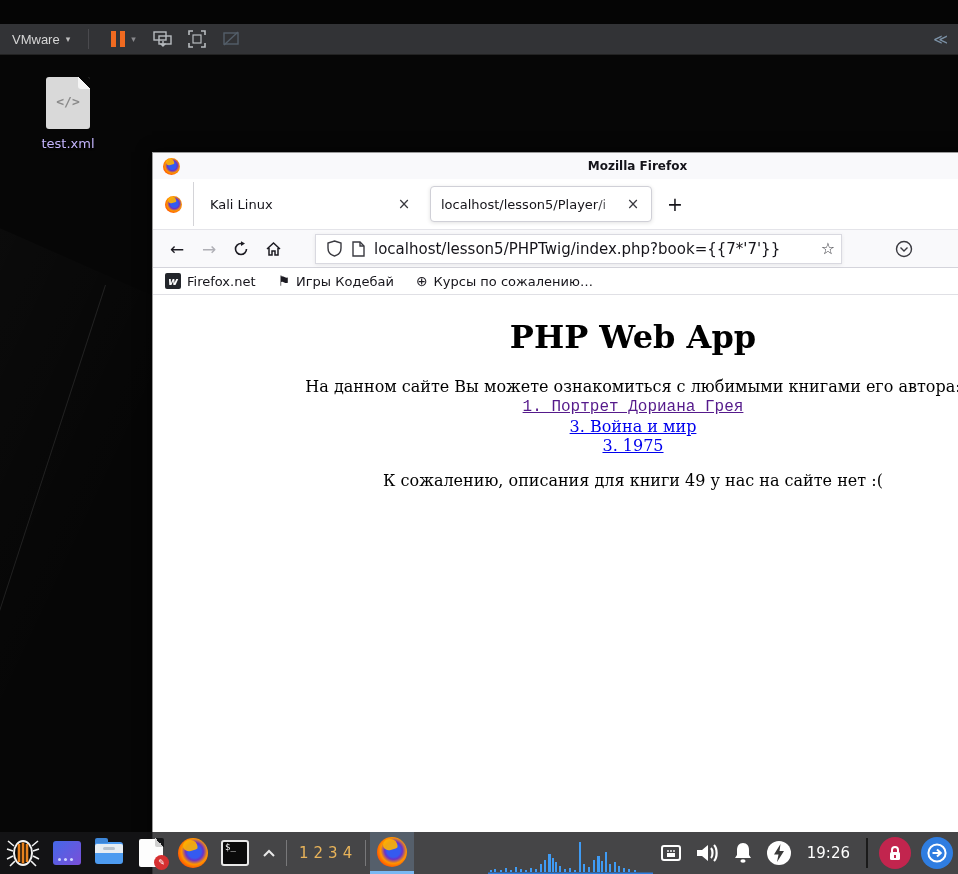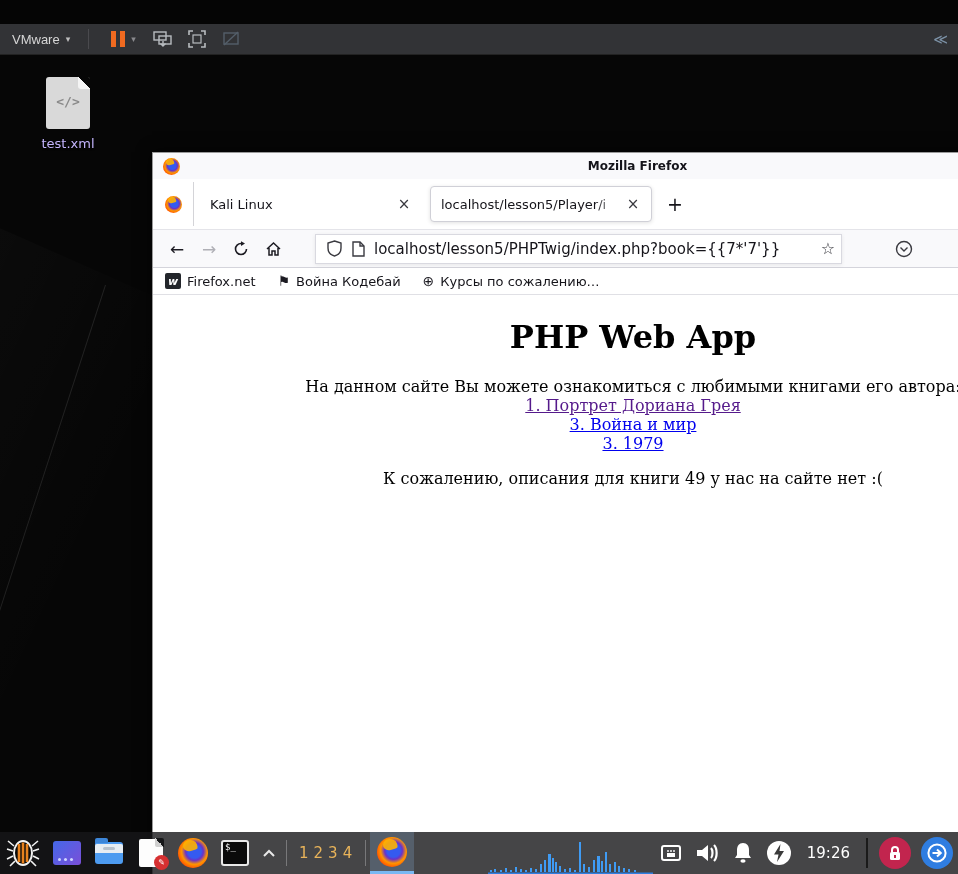--- a/index.html
+++ b/index.html
@@ -86,21 +86,21 @@
   .bm-wicon { width:16px; height:16px; background:#23262b; color:#fff; border-radius:2px; display:flex;
     align-items:center; justify-content:center; font-size:11px; font-weight:bold; font-style:italic; }
   .bm-glyph { font-size:14px; color:#1c1b22; }
   
   .ff-content { position:absolute; left:0; top:143px; width:960px; bottom:0; background:#fff;
     font-family:"DejaVu Serif", serif; color:#000; text-align:center; overflow:hidden; }
   .ff-content h1 { font-size:32px; font-weight:bold; margin-top:22px; margin-bottom:21px; }
   .ff-content p { font-size:16px; line-height:19px; margin:16px 0; }
   .ff-content a { text-decoration:underline; }
   a.book-link { color:#0000ee; }
-  a.book-link.visited { color:#551a8b; }
+  a.book-link.visited { color:#551a8b;font-family:Liberation Mono, monospace; }
   
   .taskbar { position:absolute; left:0; bottom:0; width:958px; height:42px;
     background:rgba(22,23,25,0.80); display:flex; align-items:center; z-index:30; color:#fff; }
   .tb-item { display:flex; align-items:center; justify-content:center; height:42px; }
   .kali-menu { width:46px; }
   .tb-app { width:42px; }
   .app-desktop { width:28px; height:24px; background:linear-gradient(135deg,#4468e8,#7a4fd8);
     border-radius:3px; position:relative; }
   .app-desktop i { position:absolute; left:5px; bottom:4px; width:3px; height:3px; border-radius:50%;
     background:#cfd6ff; box-shadow:6px 0 0 #cfd6ff, 12px 0 0 #cfd6ff; }
@@ -242,35 +242,35 @@
         </span>
       </div>
 
       <div class="ff-bookmarks">
         <span class="bm">
           <span class="bm-wicon">w</span>
           <span>Firefox.net</span>
         </span>
         <span class="bm">
           <span class="bm-glyph">⚑</span>
-          <span>Война Кодебай</span>
+          <span>Игры Кодебай</span>
         </span>
         <span class="bm">
           <span class="bm-glyph">⊕</span>
           <span>Курсы по сожалению…</span>
         </span>
       </div>
 
       <div class="ff-content">
         <h1>PHP Web App</h1>
         <p>
           <span>На данном сайте Вы можете ознакомиться с любимыми книгами его автора:</span><br>
           <a class="book-link visited" href="#">1. Портрет Дориана Грея</a><br>
           <a class="book-link" href="#">3. Война и мир</a><br>
-          <a class="book-link" href="#">3. 1979</a>
+          <a class="book-link" href="#">3. 1975</a>
         </p>
         <p>К сожалению, описания для книги 49 у нас на сайте нет :(</p>
       </div>
     </div>
   </div>
 
   <div class="taskbar">
     <span class="tb-item kali-menu">
       <svg width="34" height="32" viewBox="0 0 34 32">
         <ellipse cx="17" cy="16" rx="9" ry="12" fill="#0a0a0a" stroke="#f2f2f2" stroke-width="2"></ellipse>

